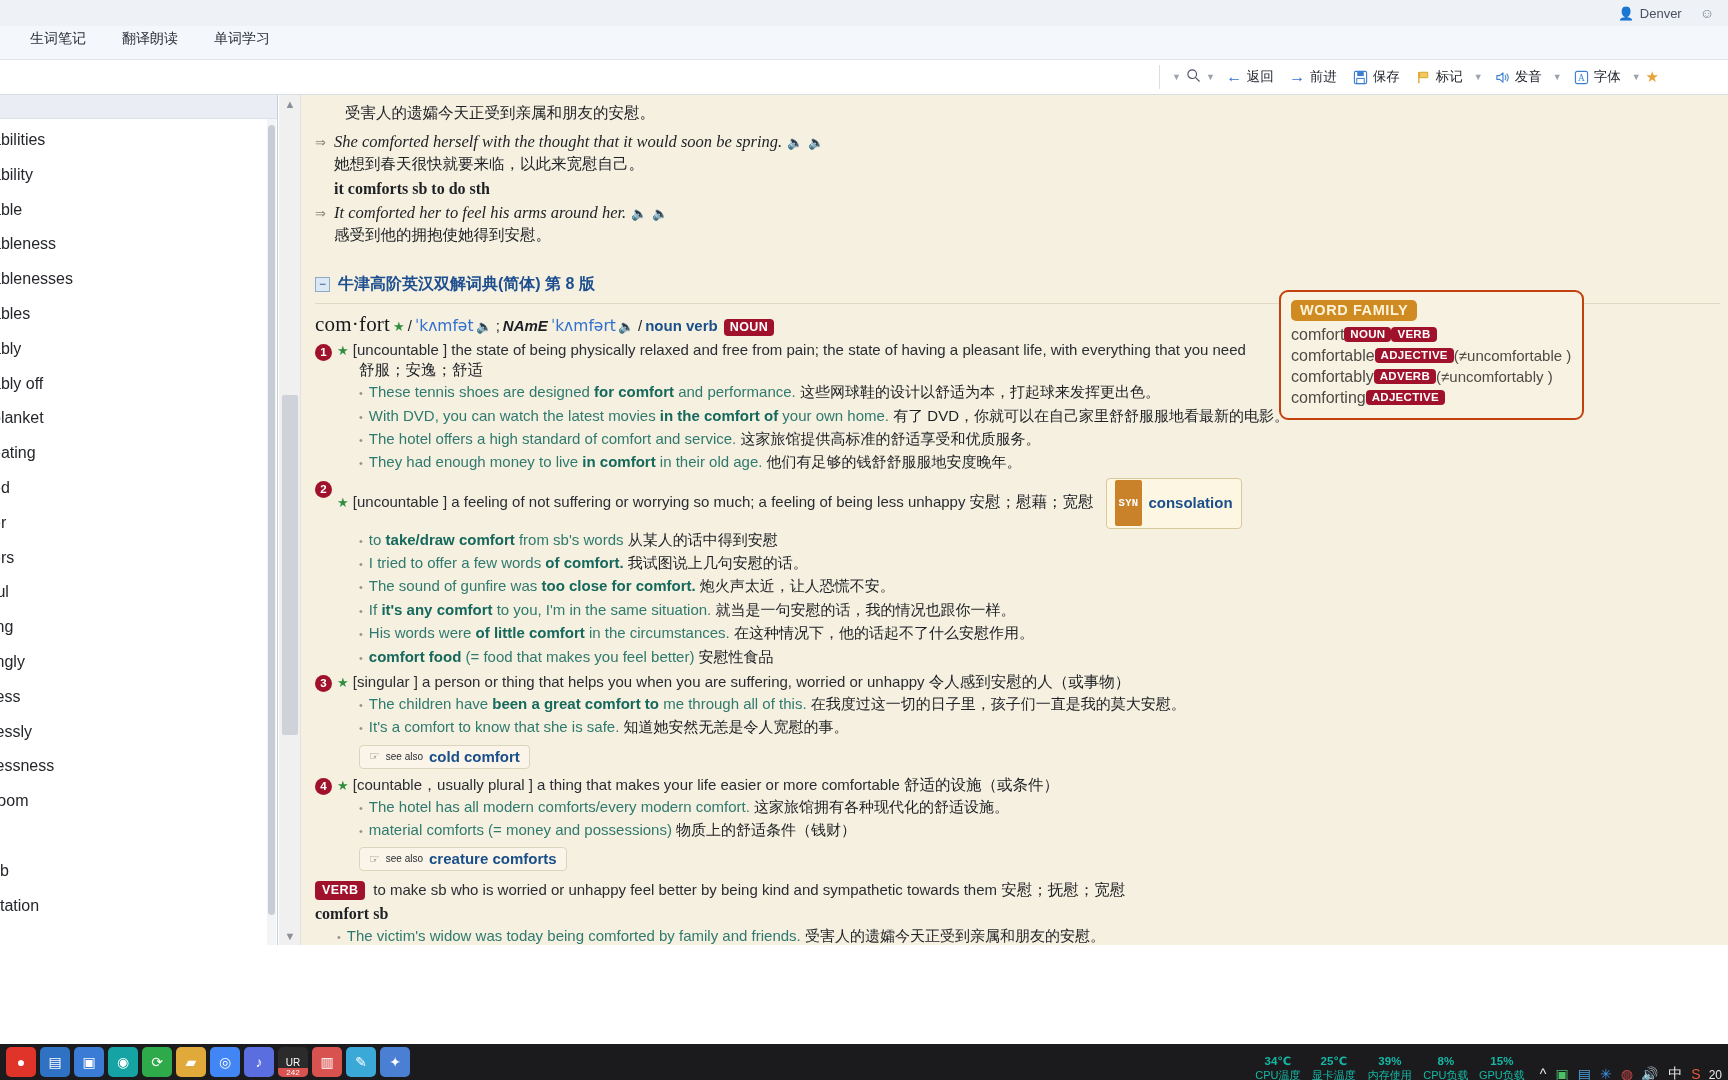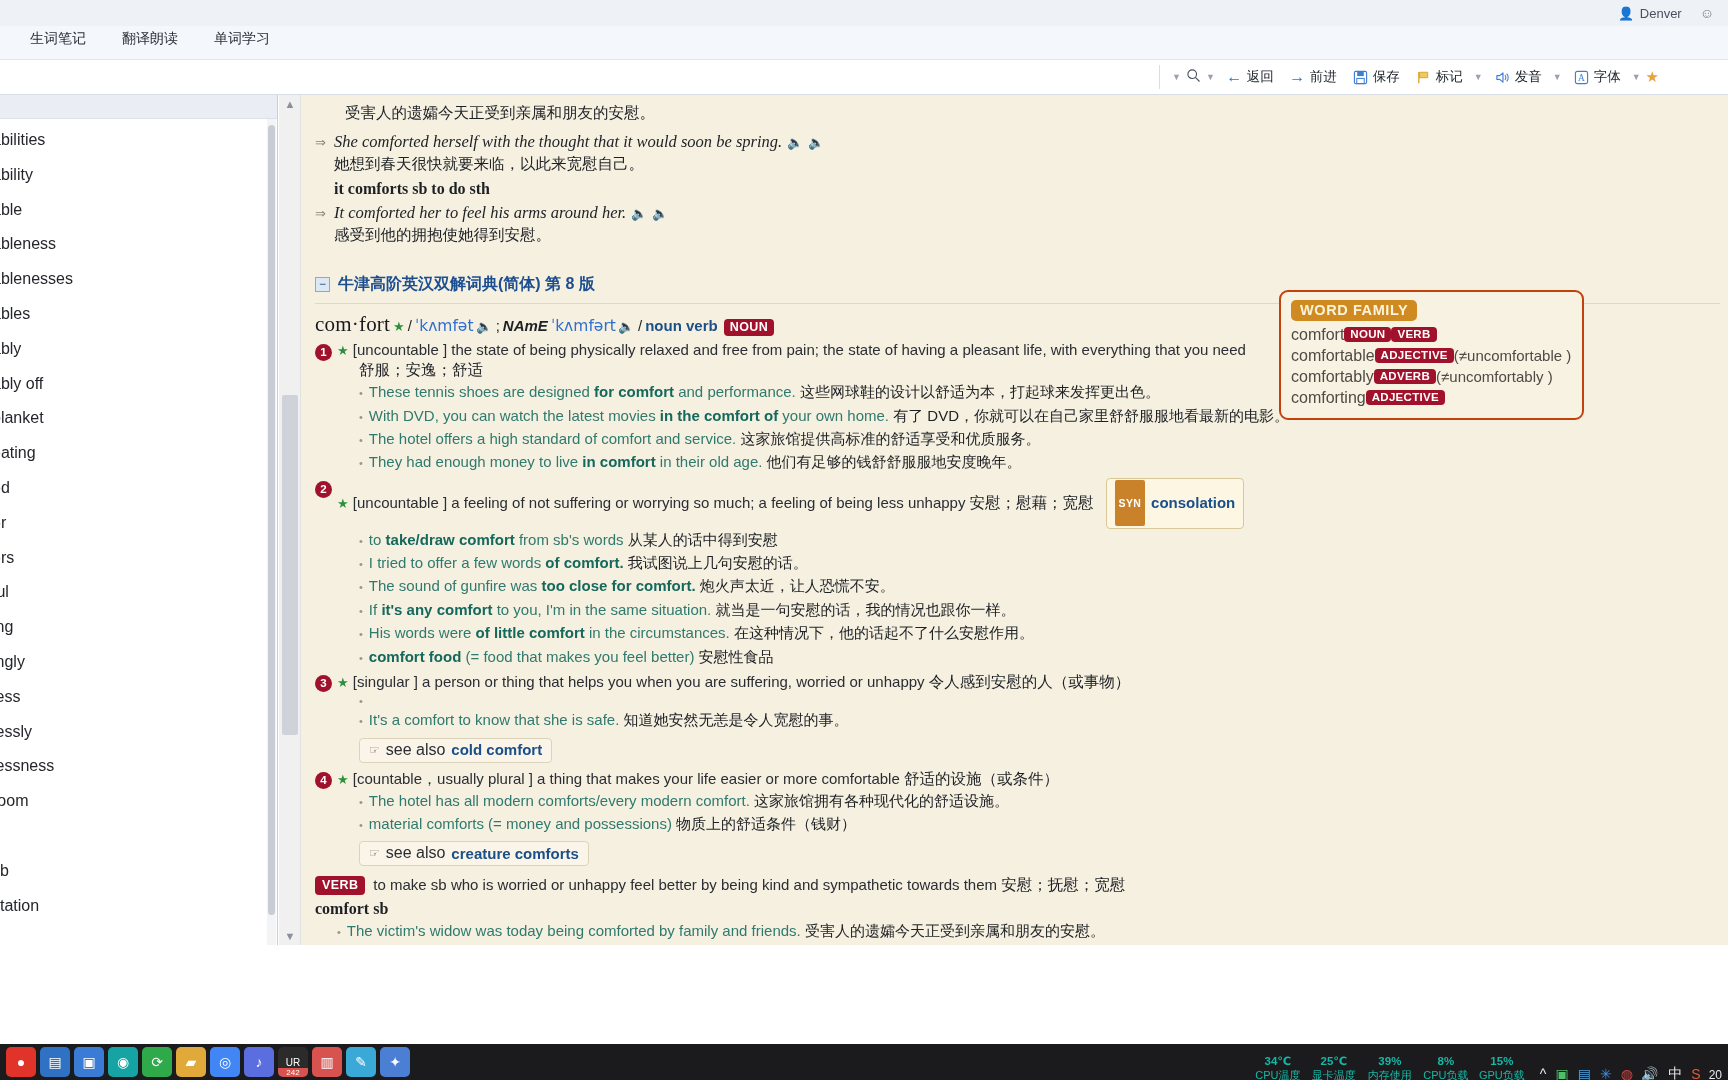--- a/index.html
+++ b/index.html
@@ -168,37 +168,37 @@
   .cn-gloss { padding-left: 22px; font-size: 15.5px; color: #1d2024; padding-top: 1px; }
 
   .syn-chip {
     display: inline-flex; align-items: center; gap: 6px;
     border: 1px solid #d9c89a; background: #fdf6e3;
     border-radius: 4px; padding: 1px 8px 2px; margin-left: 12px;
     vertical-align: 1px;
   }
   .syn-label {
     background: #c9822a; color: #fff; font-size: 10.5px; font-weight: bold;
-    padding: 17px 4px; border-radius: 2px; letter-spacing: .3px;
+    padding: 17px 4px; border-radius: 2px; letter-spacing: .3px; font-family: Liberation Mono, monospace;
   }
   .syn-word { color: #1a4f8a; font-weight: bold; font-size: 15px; }
 
   .exline { display: flex; align-items: baseline; gap: 6px; padding: 2.2px 0 2.2px 22px; }
   .bullet { color: #9a9487; font-size: 11px; flex: none; }
   .extxt { font-size: 15px; color: #2f7a6e; }
   .extxt b { color: #14695c; }
   .excn { color: #1d2024; }
 
   .seealso {
     display: inline-flex; align-items: center; gap: 6px;
     border: 1px solid #dcd3bd; border-radius: 4px; background: #faf5e8;
     padding: 2px 9px 3px; margin: 5px 0 3px 22px;
   }
   .sa-icon { color: #6f6a5e; font-size: 12px; }
-  .sa-txt { font-size: 16px; color: #2a2d33; }
+  .sa-txt { font-size: 10px; color: #2a2d33; }
   .sa-link { font-size: 15px; font-weight: bold; color: #1a4f8a; }
 
   .verb-block { display: flex; align-items: flex-start; gap: 8px; padding-top: 6px; }
   .tag-verb-lg {
     flex: none; background: #a0122b; color: #fff; font-size: 12.5px; font-weight: bold;
     padding: 2px 7px 3px; border-radius: 4px; letter-spacing: .4px; margin-top: 1px;
   }
   .verb-def { font-size: 15px; color: #2a2d33; }
   .pattern {
     font-family: "Liberation Serif", "DejaVu Serif", serif;
@@ -470,20 +470,21 @@
                 <span class="extxt"><b>comfort food</b>  (= food that makes you feel better) <span class="excn">安慰性食品</span></span>
               </div>
             </div>
           </div>
           <div class="sense">
             <span class="snum">3</span>
             <div class="sense-body">
               <div><span class="star-green">★</span><span class="gram"> [singular ]  </span><span class="defn">a person or thing that helps you when you are suffering, worried or unhappy </span><span class="defn-cn">令人感到安慰的人（或事物）</span></div>
               <div class="exline">
                 <span class="bullet">•</span>
+                <span class="extxt">The children have <b>been a great comfort to</b> me through all of this. <span class="excn">在我度过这一切的日子里，孩子们一直是我的莫大安慰。</span></span>
               </div>
               <div class="exline">
                 <span class="bullet">•</span>
                 <span class="extxt">It's a comfort to know that she is safe. <span class="excn">知道她安然无恙是令人宽慰的事。</span></span>
               </div>
               <div style="padding-left: 0px;"><span class="seealso">
                   <span class="sa-icon">☞</span>
                   <span class="sa-txt">see also</span>
                   <span class="sa-link">cold comfort</span>
                 </span></div>

